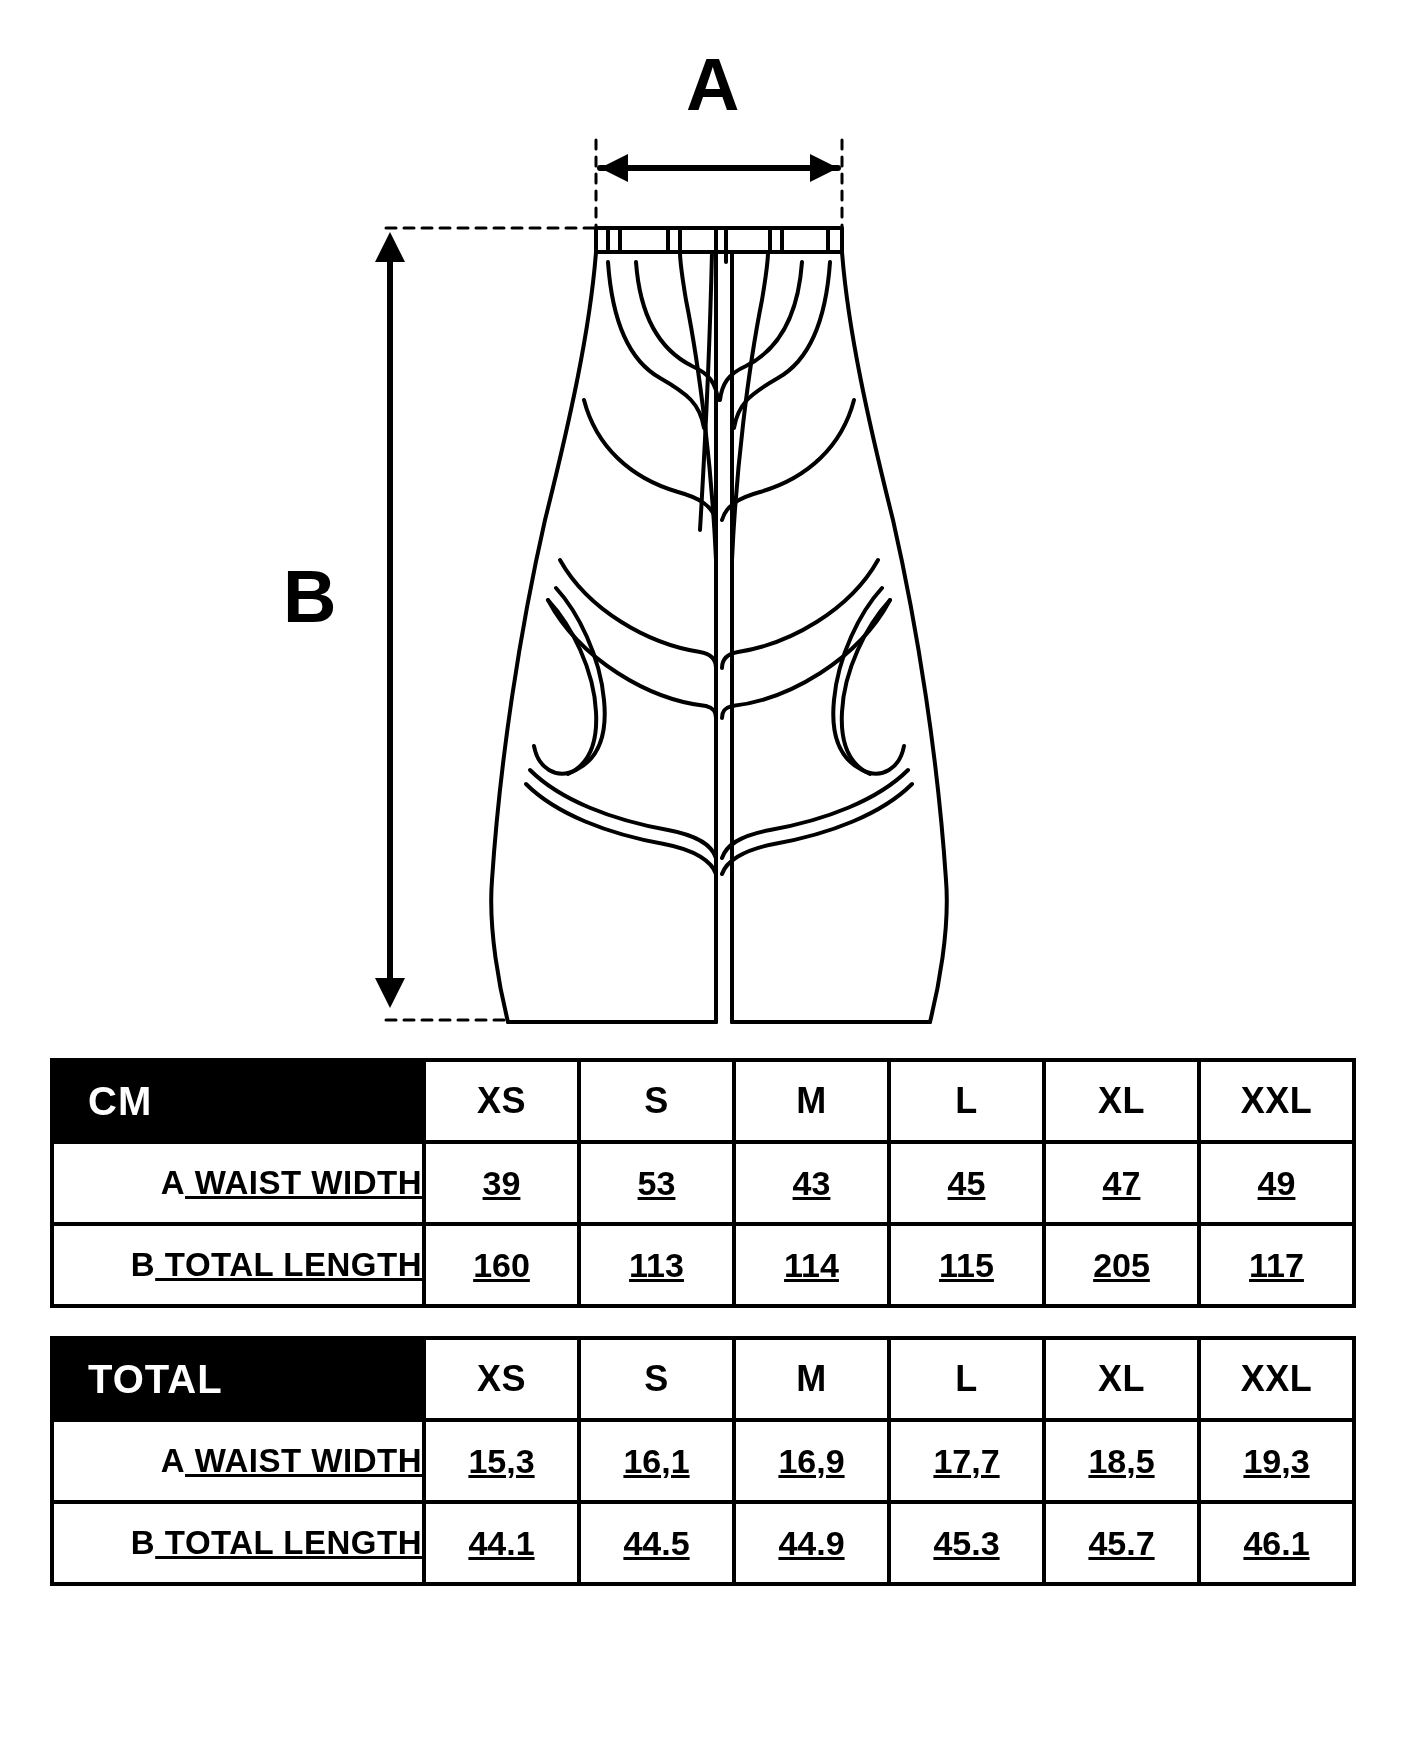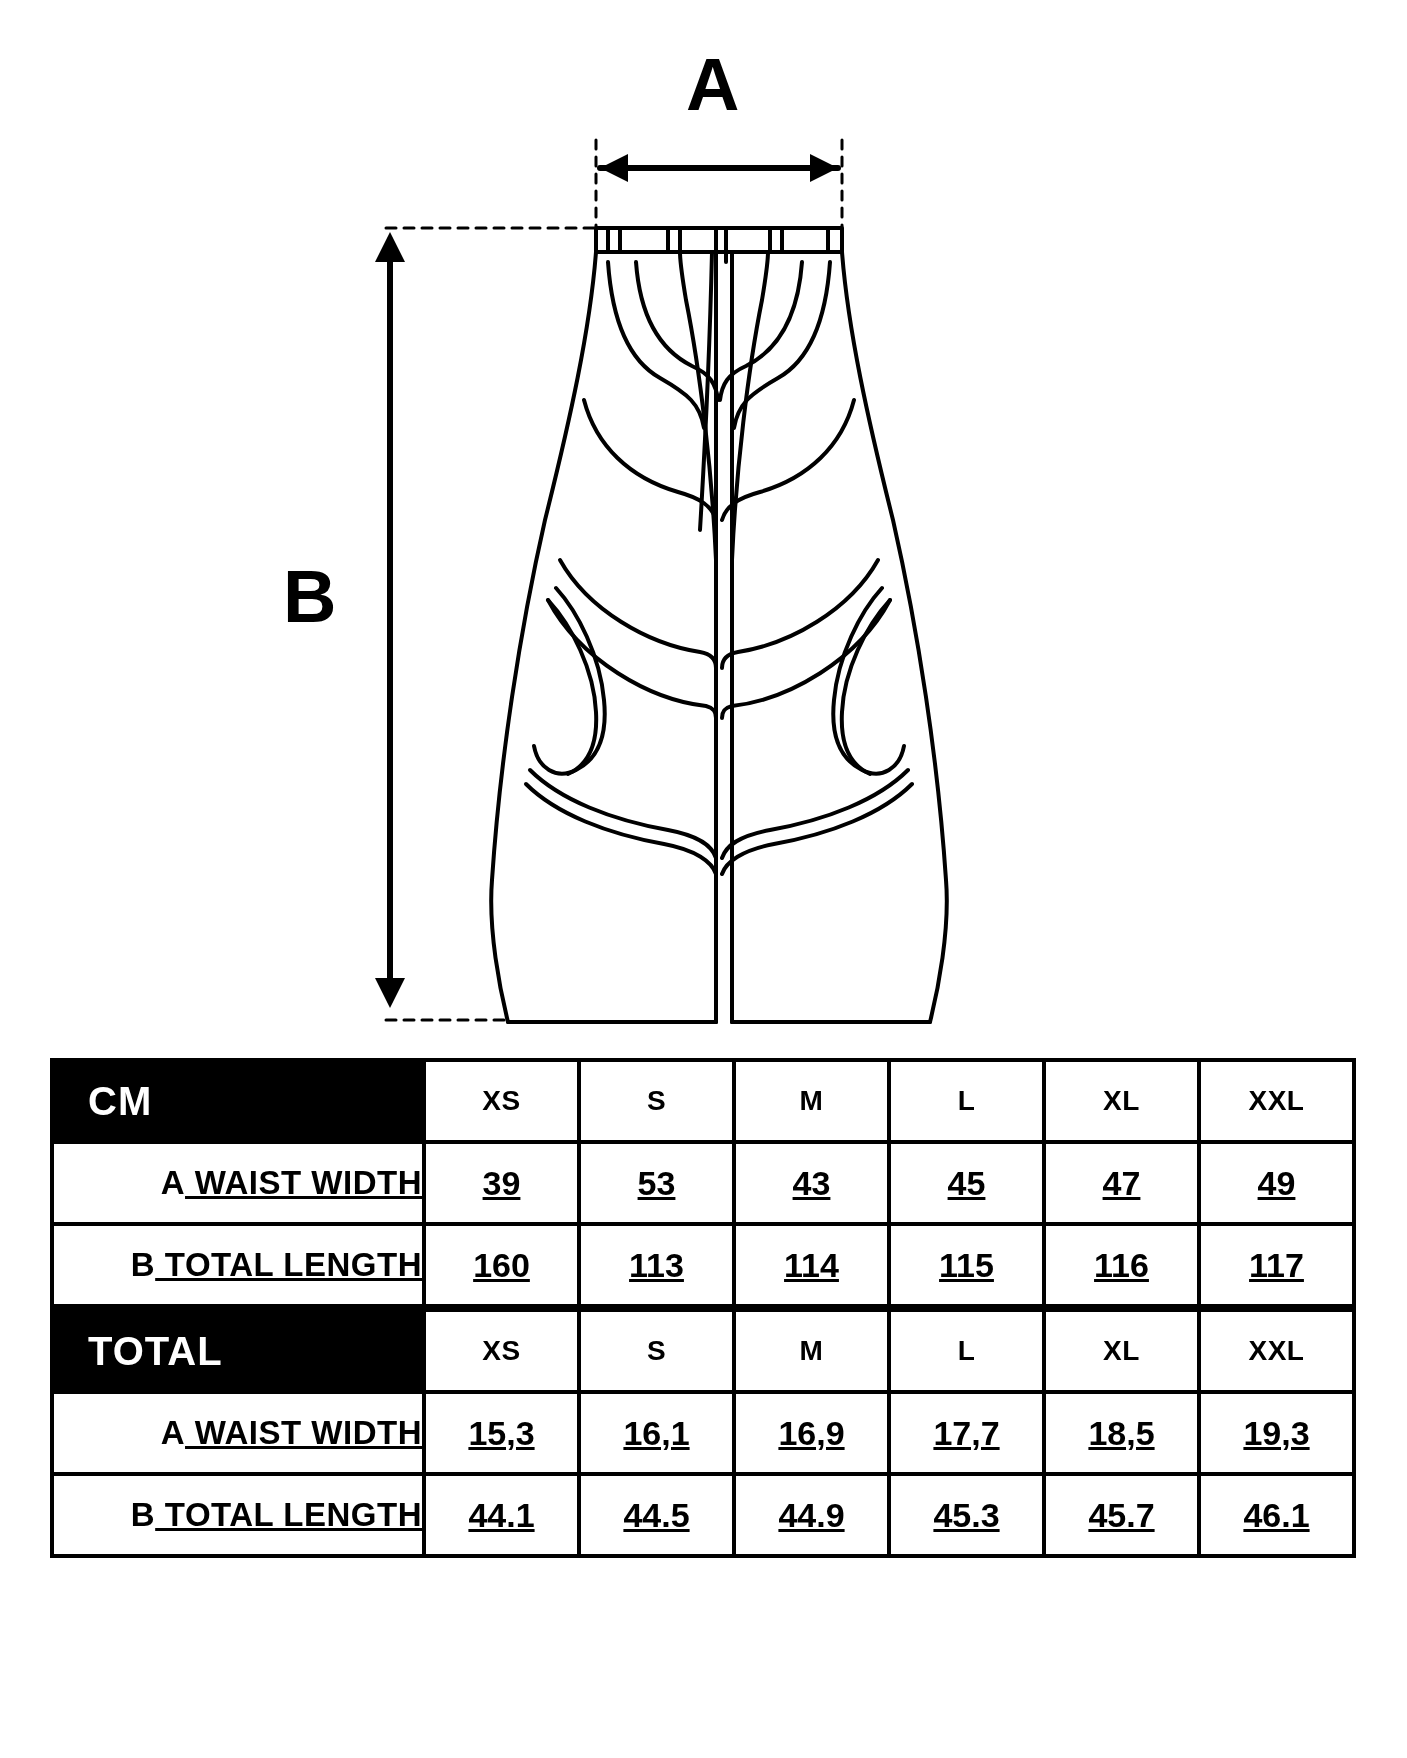--- a/index.html
+++ b/index.html
@@ -45,35 +45,36 @@
   .tables {
     position: absolute;
     left: 50px;
     top: 1058px;
     width: 1303px;
   }
   table.size-table {
     width: 1303px;
     border-collapse: collapse;
     table-layout: fixed;
+    margin-bottom: 28px;
   }
   table.size-table col.c-label { width: 372px; }
   table.size-table col.c-size  { width: 155px; }
 
   .size-table th, .size-table td {
     border: 4px solid #000000;
     height: 78px;
     text-align: center;
     vertical-align: middle;
     font-size: 33px;
     font-weight: bold;
     padding: 0;
   }
   .size-table thead th {
-    font-size: 28px;
+    font-size: 36px;
     letter-spacing: 0.5px;
   }
   .size-table thead th.unit-cell {
     background: #000000;
     color: #ffffff;
     text-align: left;
     padding-left: 34px;
     font-size: 40px;
     letter-spacing: 1px;
   }
@@ -213,21 +214,21 @@
           <td class="value">49</td>
         </tr>
         <tr>
           <td class="row-label">
             <span class="key">B</span><span class="desc"> TOTAL LENGTH</span>
           </td>
           <td class="value">160</td>
           <td class="value">113</td>
           <td class="value">114</td>
           <td class="value">115</td>
-          <td class="value">116</td>
+          <td class="value">205</td>
           <td class="value">117</td>
         </tr>
       </tbody>
     </table>
 
     <table class="size-table">
       <colgroup>
         <col class="c-label">
           <col class="c-size">
           <col class="c-size">

